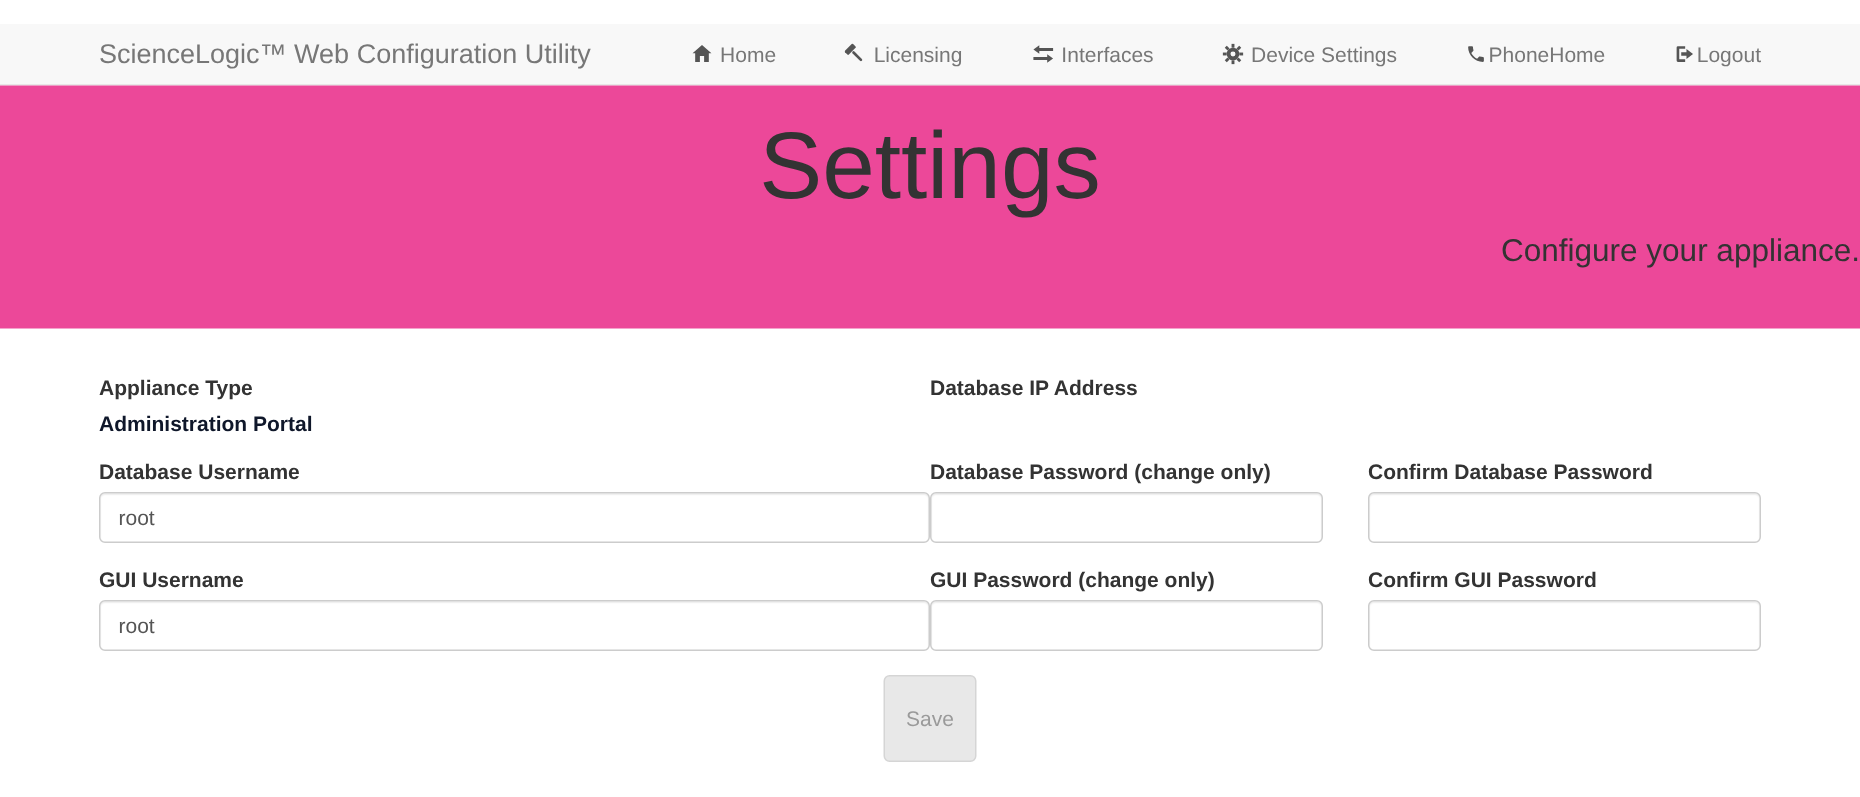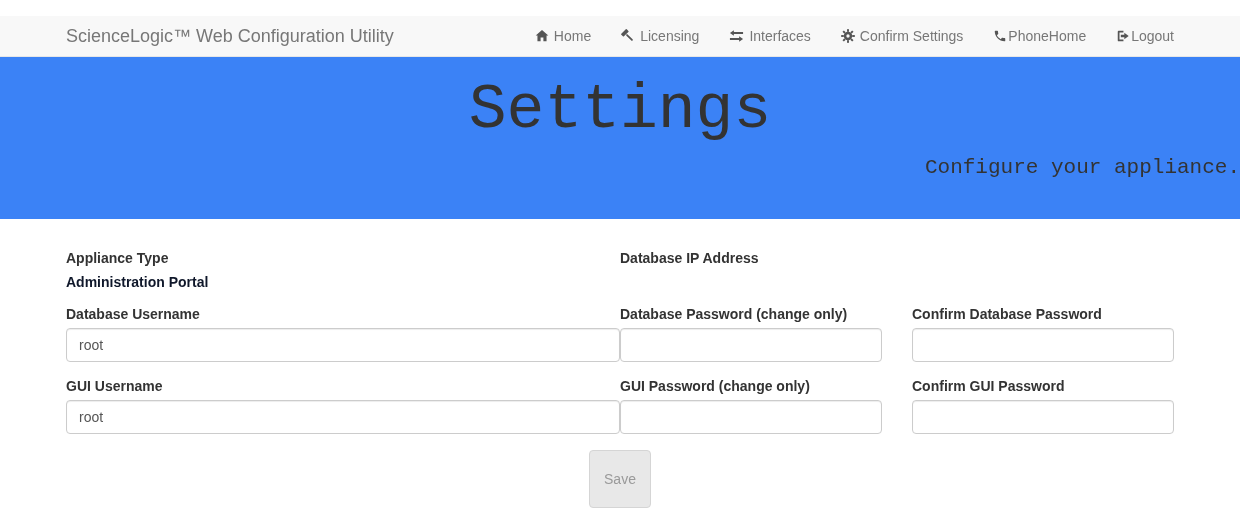--- a/index.html
+++ b/index.html
@@ -26,39 +26,38 @@
     display: flex;
     align-items: center;
     justify-content: space-between;
   }
   .brand {
     font-size: 18px;
     color: #777;
     white-space: nowrap;
     text-decoration: none;
   }
-  .nav { display: flex; align-items: center; gap: 30px; }
+  .nav { display: flex; align-items: center; gap: 46px; }
   .nav-item {
     display: flex; align-items: center;
     color: #777; font-size: 14px;
     text-decoration: none;
     cursor: pointer;
     white-space: nowrap;
   }
   .nav-item .icon { margin-right: 5px; color: #555; display: inline-flex; }
   .nav-item.tight .icon { margin-right: 1px; }
   .nav-item svg { display: block; }
 
   
   .jumbotron {
     height: 162px;
-    background: #3b82f6;
+    background: #ec4899;
     text-align: center;
     padding-top: 21px;
-    font-family: Liberation Mono, monospace;
   }
   .jumbotron h1 {
     margin: 0;
     font-size: 63px;
     font-weight: 500;
     color: #333;
     line-height: 1.05;
   }
   .jumbotron p {
     margin: 12px 0 0 0;
@@ -157,21 +156,21 @@
               <rect x="6.9" y="0.2" width="2.2" height="3" transform="rotate(90 8 8)"></rect>
               <rect x="6.9" y="0.2" width="2.2" height="3" transform="rotate(135 8 8)"></rect>
               <rect x="6.9" y="0.2" width="2.2" height="3" transform="rotate(180 8 8)"></rect>
               <rect x="6.9" y="0.2" width="2.2" height="3" transform="rotate(225 8 8)"></rect>
               <rect x="6.9" y="0.2" width="2.2" height="3" transform="rotate(270 8 8)"></rect>
               <rect x="6.9" y="0.2" width="2.2" height="3" transform="rotate(315 8 8)"></rect>
               <path fill-rule="evenodd" d="M3.2 8 a4.8 4.8 0 1 0 9.6 0 a4.8 4.8 0 1 0 -9.6 0 Z M6.1 8 a1.9 1.9 0 1 1 3.8 0 a1.9 1.9 0 1 1 -3.8 0 Z"></path>
             </g>
           </svg>
         </span>
-        <span>Confirm Settings</span>
+        <span>Device Settings</span>
       </a>
 
       <a class="nav-item tight">
         <span class="icon">
           <svg width="14" height="14" viewBox="0 0 24 24" fill="currentColor">
             <path d="M6.62 10.79c1.44 2.83 3.76 5.14 6.59 6.59l2.2-2.21c.27-.27.67-.36 1.02-.24 1.12.37 2.33.57 3.57.57.55 0 1 .45 1 1V20c0 .55-.45 1-1 1-9.39 0-17-7.61-17-17 0-.55.45-1 1-1h3.5c.55 0 1 .45 1 1 0 1.25.2 2.45.57 3.57.11.35.03.74-.25 1.02l-2.2 2.2z"></path>
           </svg>
         </span>
         <span>PhoneHome</span>
       </a>

